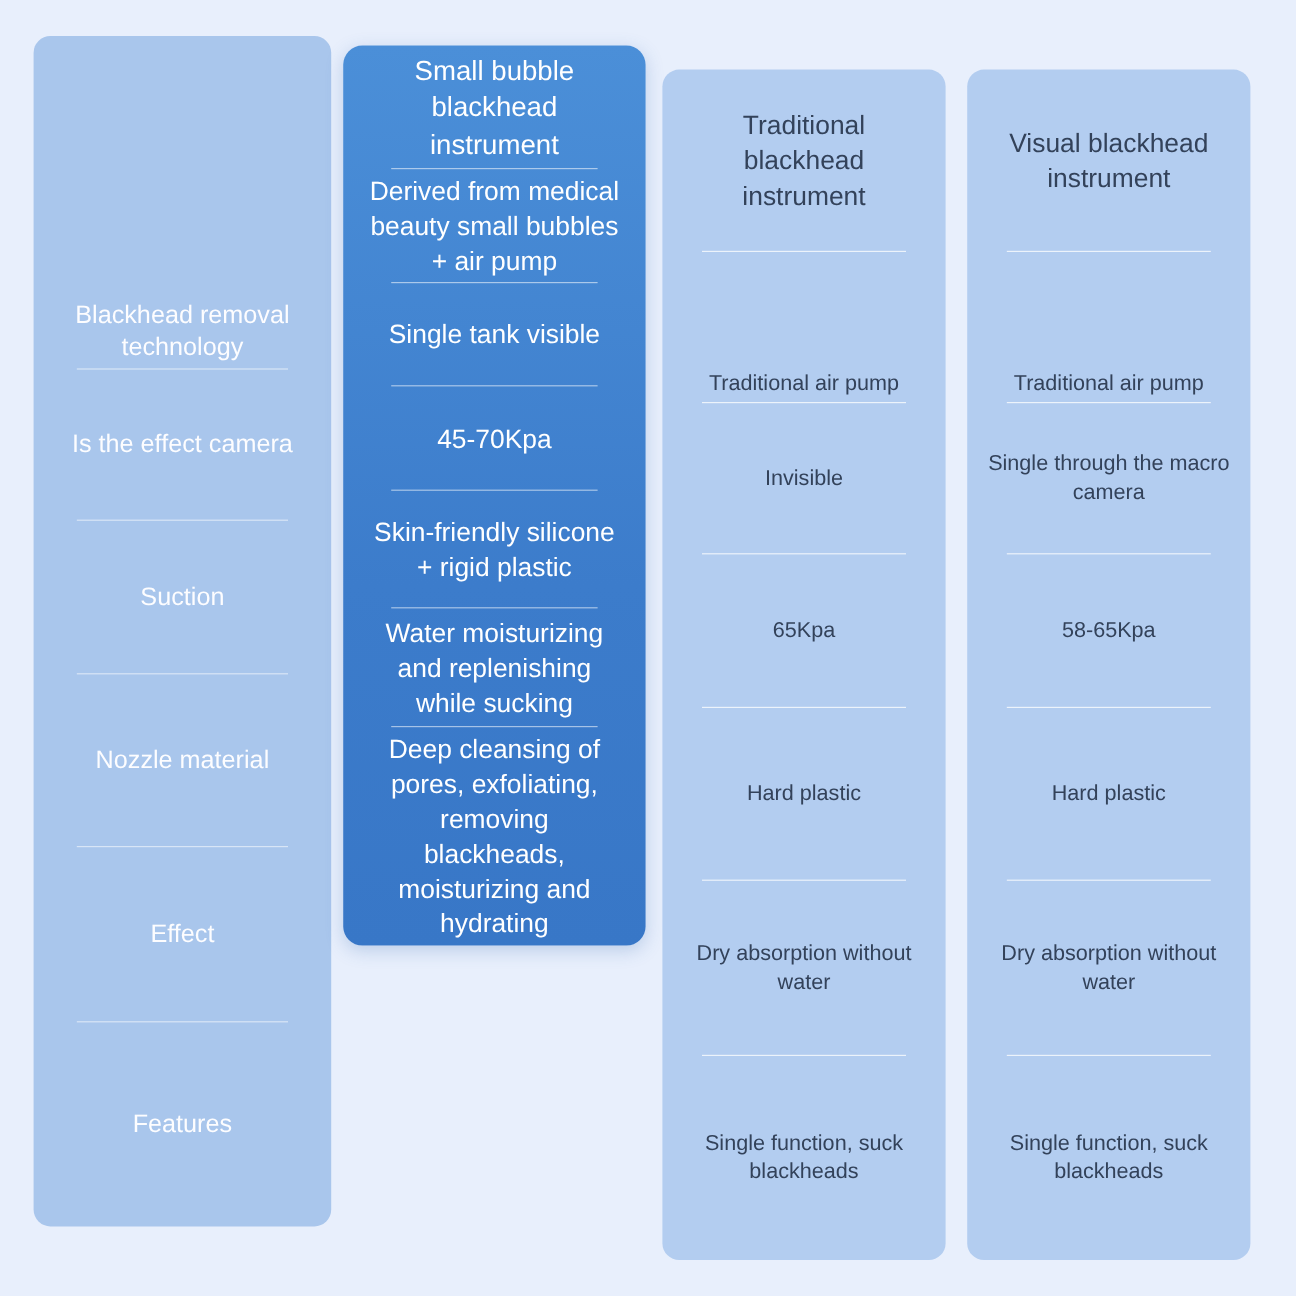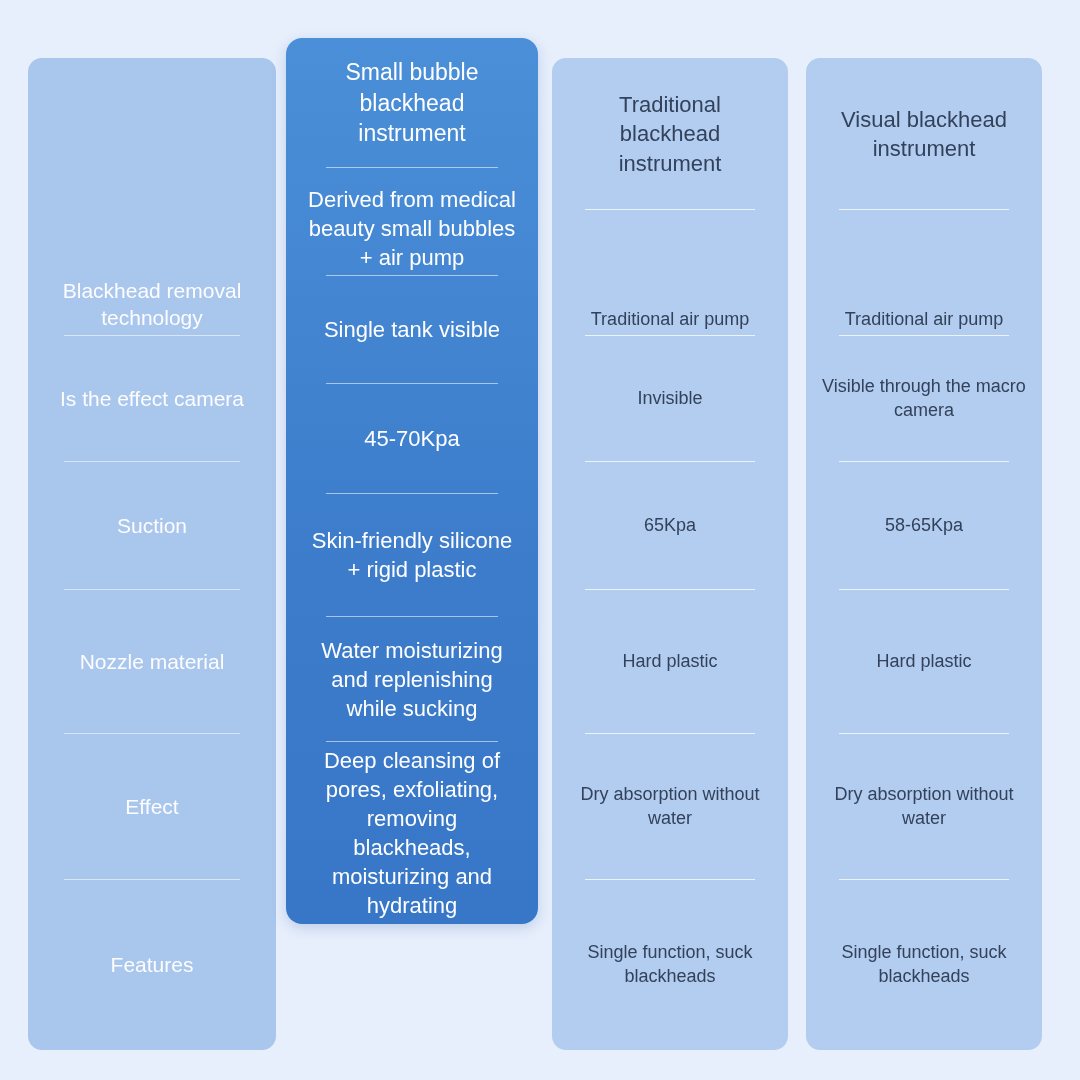--- a/index.html
+++ b/index.html
@@ -28,36 +28,35 @@
   .col {
     box-sizing: border-box;
     border-radius: 14px;
     display: flex;
     flex-direction: column;
   }
 
   
   .col-labels {
     width: 248px;
-    margin-top: 28px;
     background: #a9c6ec;
     color: #ffffff;
     padding: 0 14px;
     height: 992px;
   }
 
   
   .col-highlight {
     width: 252px;
     margin-left: 10px;
     margin-top: 8px;
     background: linear-gradient(180deg, #4b8fd8 0%, #3c7ccb 60%, #3877c7 100%);
     color: #ffffff;
     padding: 0 18px;
-    height: 886px;
+    height: 750px;
     border-radius: 16px;
     box-shadow: 0 4px 14px rgba(60,110,180,0.25);
   }
 
   
   .col-plain {
     width: 236px;
     margin-left: 14px;
     margin-top: 28px;
     background: #b3cdf0;
@@ -186,21 +185,21 @@
   </div>
 
   <div class="col col-plain last">
     <div class="cell r0 head div">
         <span class="txt">Visual blackhead instrument</span>
       </div>
     <div class="cell r1 div">
         <span class="txt">Traditional air pump</span>
       </div>
     <div class="cell r2 div">
-        <span class="txt">Visible through the macro camera</span>
+        <span class="txt">Single through the macro camera</span>
       </div>
     <div class="cell r3 div">
         <span class="txt">58-65Kpa</span>
       </div>
     <div class="cell r4 div">
         <span class="txt">Hard plastic</span>
       </div>
     <div class="cell r5 div">
         <span class="txt">Dry absorption without water</span>
       </div>

